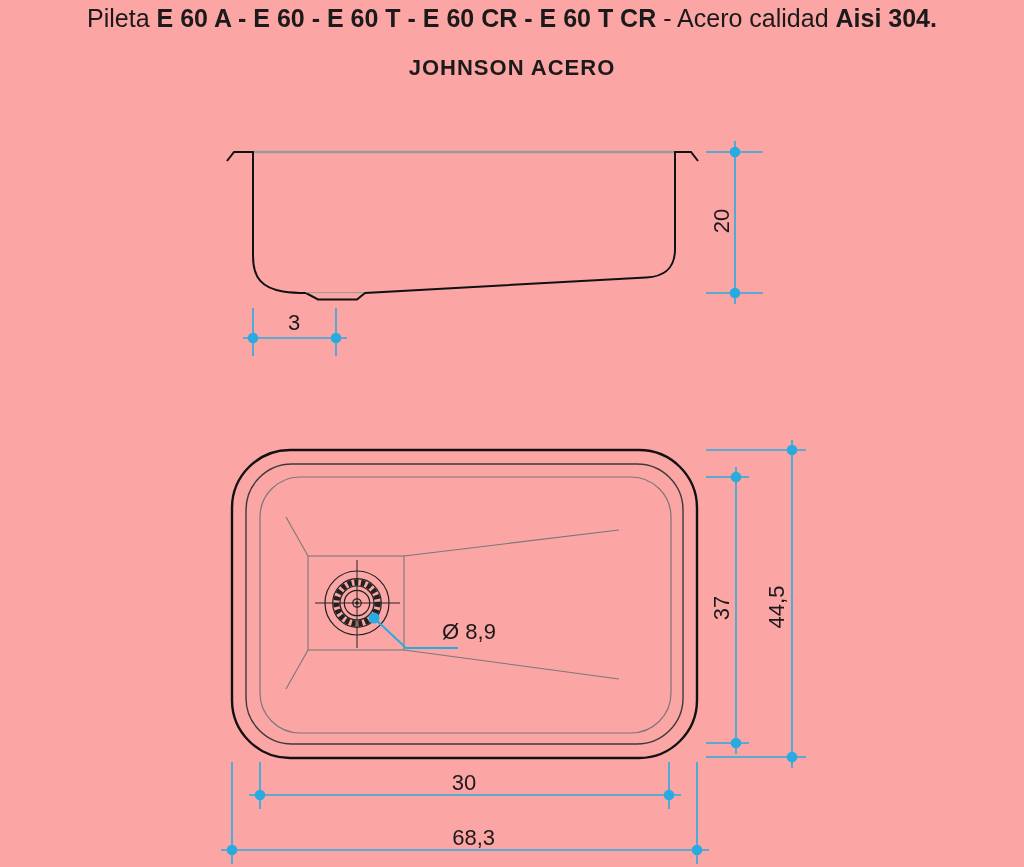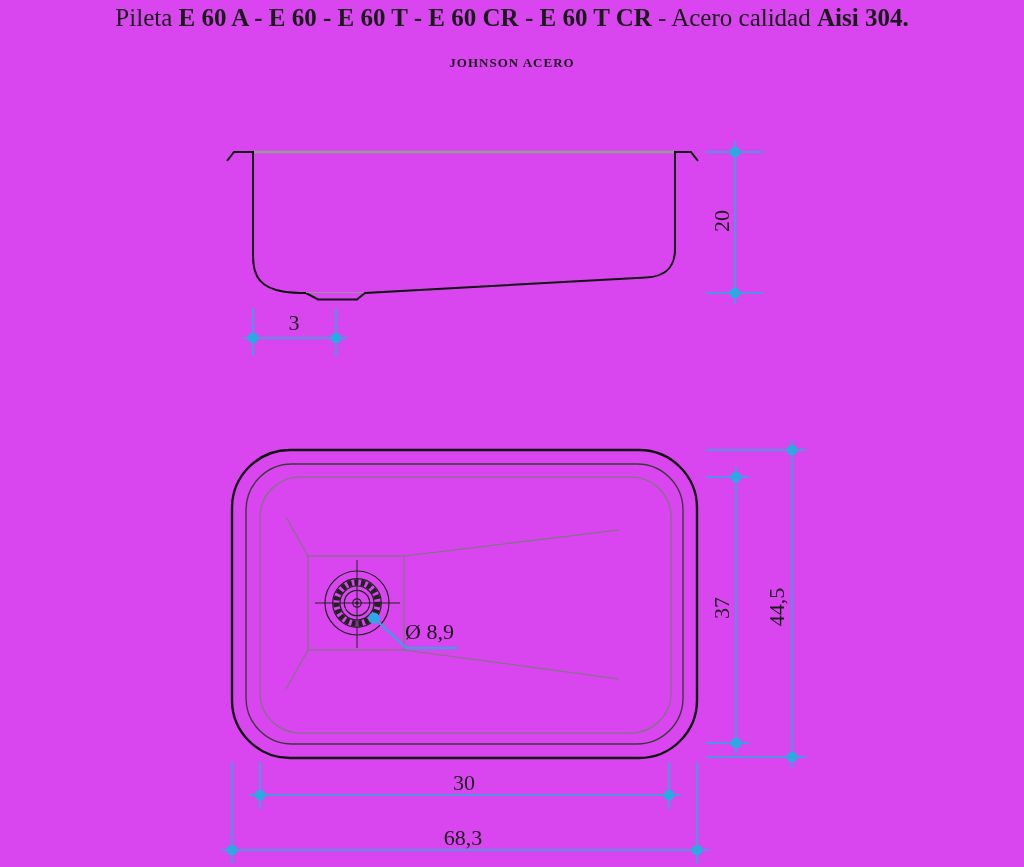--- a/index.html
+++ b/index.html
@@ -1,35 +1,35 @@
 <!DOCTYPE html>
 <html><head>
 <meta charset="utf-8">
 <style>
   html,body{margin:0;padding:0;background:#fff;}
   .stage{
-    position:relative;width:1024px;height:867px;background:#d946ef;overflow:hidden;
-    font-family:Liberation Serif, serif;color:#1a1a1a;
+    position:relative;width:1024px;height:867px;background:#fca5a5;overflow:hidden;
+    font-family:Liberation Sans, sans-serif;color:#1a1a1a;
   }
   .title{
     position:absolute;top:4px;left:0;width:1024px;text-align:center;
     font-size:25px;font-weight:400;letter-spacing:0;
   }
   .title b{font-weight:700;}
   .brand{
     position:absolute;top:55px;left:0;width:1024px;text-align:center;
-    font-size:13px;font-weight:700;letter-spacing:1px;
+    font-size:22px;font-weight:700;letter-spacing:1px;
   }
   svg.linework{position:absolute;left:0;top:0;}
   .dim-label{
     position:absolute;font-size:22px;line-height:26px;color:#1a1a1a;
     width:64px;height:26px;text-align:center;
   }
   .dim-label.rot{transform:rotate(-90deg);}
-  .dim-label.free{width:80px;text-align:left;}
+  .dim-label.free{width:80px;text-align:center;margin-left:24px;}
 </style>
 </head>
 <body>
 
 <div class="stage">
 
   <div class="title">
     <span>Pileta </span><b>E 60 A - E 60 - E 60 T - E 60 CR - E 60 T CR</b><span> - Acero calidad </span><b>Aisi 304.</b>
   </div>
   <div class="brand">JOHNSON ACERO</div>
@@ -127,16 +127,16 @@
         <circle cx="374" cy="618" r="5.5" stroke="none"></circle>
       </g>
     </g>
   </svg>
 
   <span class="dim-label rot" style="left:690px;top:208px;">20</span>
   <span class="dim-label" style="left:262px;top:310px;">3</span>
   <span class="dim-label rot" style="left:690px;top:595px;">37</span>
   <span class="dim-label rot" style="left:745px;top:594px;">44,5</span>
   <span class="dim-label" style="left:432px;top:770px;">30</span>
-  <span class="dim-label" style="left:431px;top:825px;">68,3</span>
+  <span class="dim-label" style="left:431px;top:825px;text-align:right;">68,3</span>
   <span class="dim-label free" style="left:405px;top:619px;">Ø 8,9</span>
 
 </div>
 
 </body></html>

